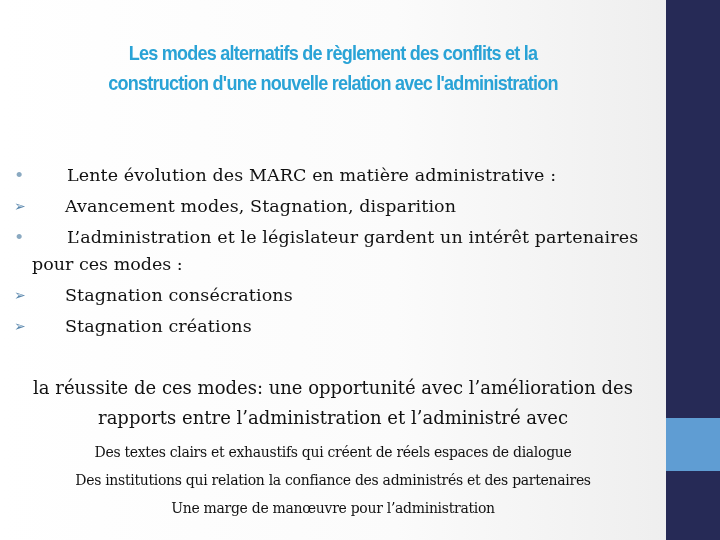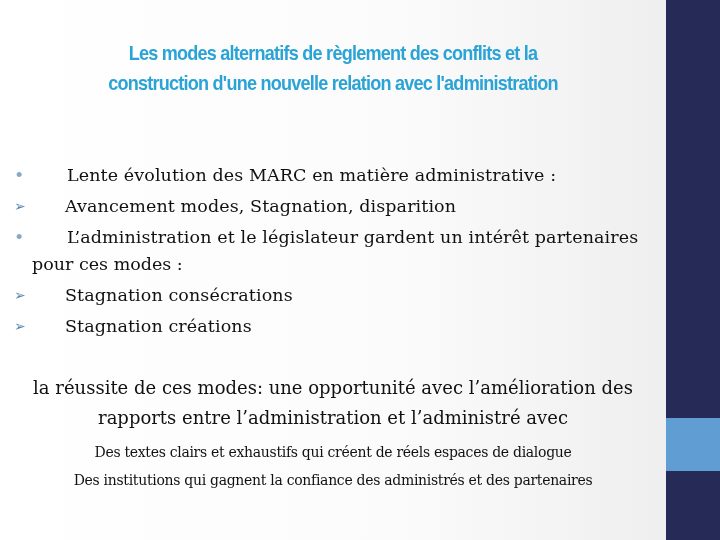--- a/index.html
+++ b/index.html
@@ -55,18 +55,19 @@
     </div>
   </div>
 
   <div class="center-block c1">
     <div>la réussite de ces modes: une opportunité avec l’amélioration des</div>
     <div>rapports entre l’administration et l’administré avec</div>
   </div>
 
   <div class="center-block c2">
     <div>Des textes clairs et exhaustifs qui créent de réels espaces de dialogue</div>
-    <div>Des institutions qui gagnent la confiance des administrés et des partenaires</div>
+    <div>Des institutions qui relation la confiance des administrés et des partenaires</div>
+    <div>Une marge de manœuvre pour l’administration</div>
   </div>
 </div>
 
 <div class="band"></div>
 <div class="band-accent"></div>
 
 </body></html>

